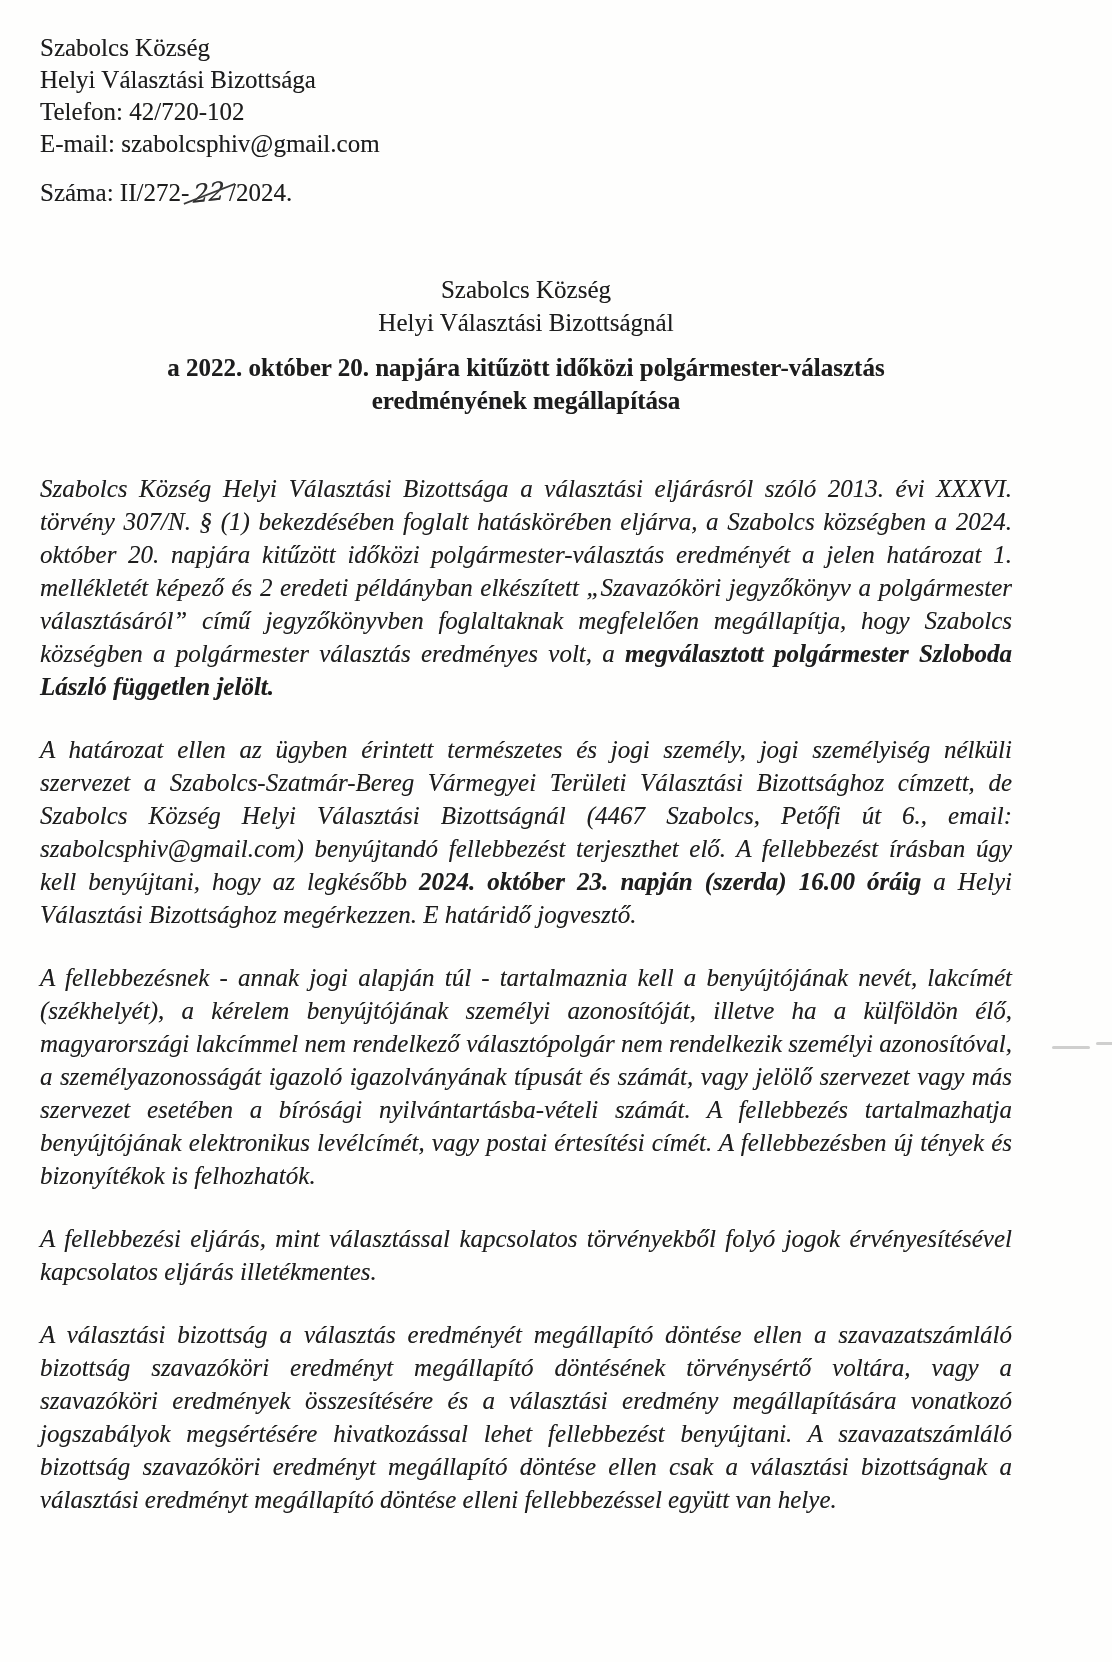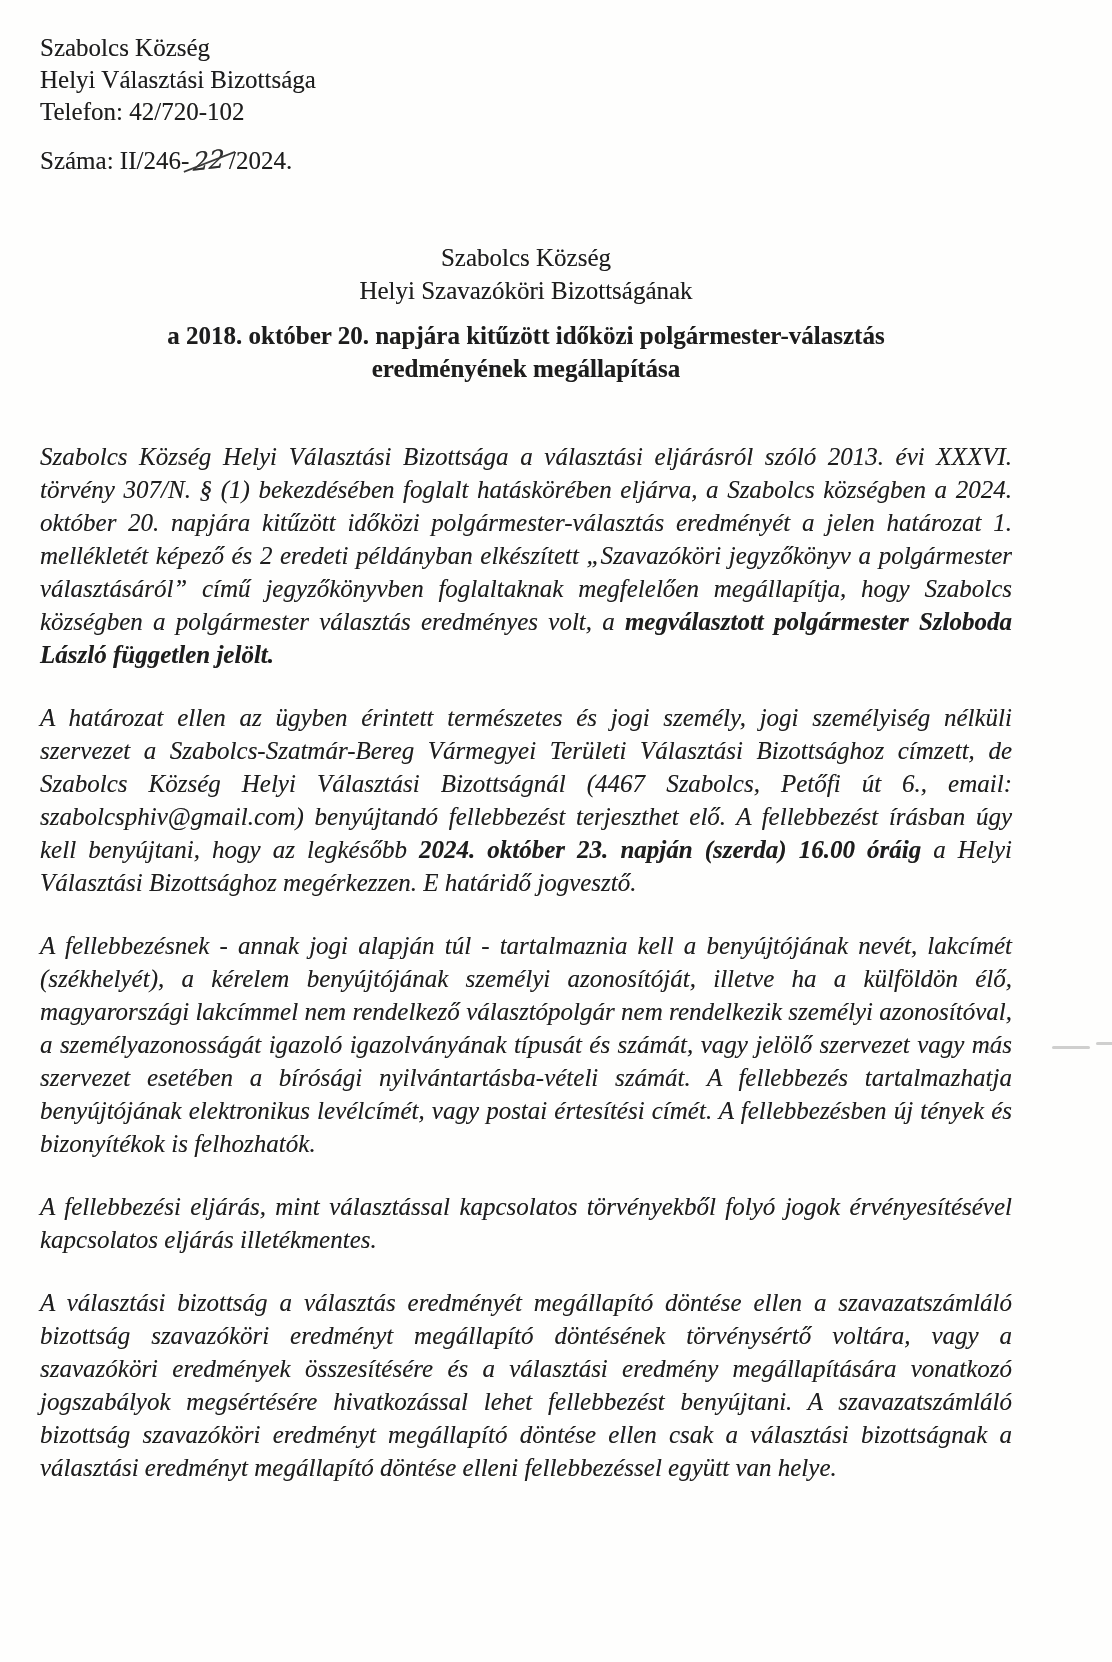--- a/index.html
+++ b/index.html
@@ -66,31 +66,32 @@
 </style>
 </head>
 <body>
 
 <div class="page">
 
   <div class="letterhead">
     <div>Szabolcs Község</div>
     <div>Helyi Választási Bizottsága</div>
     <div>Telefon: 42/720-102</div>
+    <div>E-mail: szabolcsphiv@gmail.com</div>
   </div>
 
-  <div class="case-number"><span>Száma: II/246-</span><span class="struck">22</span><span>/2024.</span></div>
+  <div class="case-number"><span>Száma: II/272-</span><span class="struck">22</span><span>/2024.</span></div>
 
   <div class="title-block">
     <div>Szabolcs Község</div>
-    <div>Helyi Szavazóköri Bizottságának</div>
+    <div>Helyi Választási Bizottságnál</div>
   </div>
 
   <div class="subject">
-    <div>a 2018. október 20. napjára kitűzött időközi polgármester-választás</div>
+    <div>a 2022. október 20. napjára kitűzött időközi polgármester-választás</div>
     <div>eredményének megállapítása</div>
   </div>
 
   <div class="body-text">
 
     <p class="par"><span>Szabolcs Község Helyi Választási Bizottsága a választási eljárásról szóló 2013. évi XXXVI. törvény 307/N. § (1) bekezdésében foglalt hatáskörében eljárva, a Szabolcs községben a 2024. október 20. napjára kitűzött időközi polgármester-választás eredményét a jelen határozat 1. mellékletét képező és 2 eredeti példányban elkészített „Szavazóköri jegyzőkönyv a polgármester választásáról” című jegyzőkönyvben foglaltaknak megfelelően megállapítja, hogy Szabolcs községben a polgármester választás eredményes volt, a </span><strong>megválasztott polgármester Szloboda László független jelölt.</strong></p>
 
     <p class="par"><span>A határozat ellen az ügyben érintett természetes és jogi személy, jogi személyiség nélküli szervezet a Szabolcs-Szatmár-Bereg Vármegyei Területi Választási Bizottsághoz címzett, de Szabolcs Község Helyi Választási Bizottságnál (4467 Szabolcs, Petőfi út 6., email: szabolcsphiv@gmail.com) benyújtandó fellebbezést terjeszthet elő. A fellebbezést írásban úgy kell benyújtani, hogy az legkésőbb </span><strong>2024. október 23. napján (szerda) 16.00 óráig</strong><span> a Helyi Választási Bizottsághoz megérkezzen. E határidő jogvesztő.</span></p>
 
     <p class="par">A fellebbezésnek - annak jogi alapján túl - tartalmaznia kell a benyújtójának nevét, lakcímét (székhelyét), a kérelem benyújtójának személyi azonosítóját, illetve ha a külföldön élő, magyarországi lakcímmel nem rendelkező választópolgár nem rendelkezik személyi azonosítóval, a személyazonosságát igazoló igazolványának típusát és számát, vagy jelölő szervezet vagy más szervezet esetében a bírósági nyilvántartásba-vételi számát. A fellebbezés tartalmazhatja benyújtójának elektronikus levélcímét, vagy postai értesítési címét. A fellebbezésben új tények és bizonyítékok is felhozhatók.</p>

